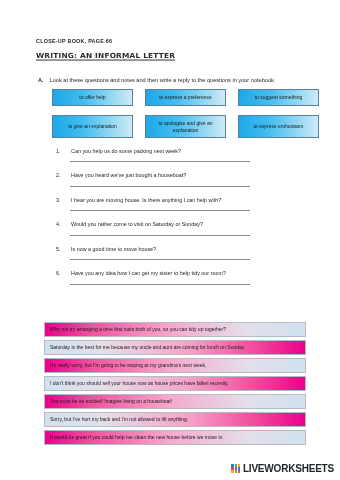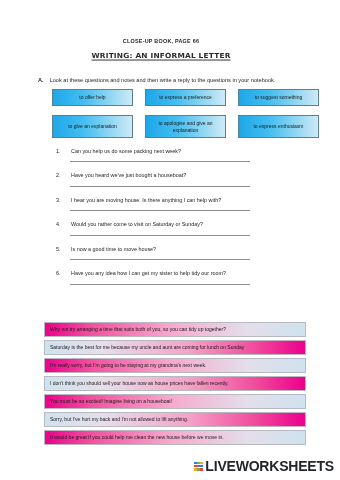--- a/index.html
+++ b/index.html
@@ -17,24 +17,23 @@
 
   .page {
     position: absolute;
     inset: 0;
     background: #ffffff;
   }
 
   
   .header {
     position: absolute;
-    left: 16px;
+    left: 36px;
     top: 38px;
     width: 290px;
-    text-align: center;
   }
   .book-ref {
     font-size: 5.4px;
     font-weight: bold;
     letter-spacing: 0.25px;
     color: #231f20;
     font-family: "Liberation Sans", sans-serif;
   }
   .doc-title {
     margin-top: 7px;
@@ -176,21 +175,21 @@
     height: 9px;
     display: grid;
     grid-template-columns: repeat(3, 1fr);
     grid-template-rows: repeat(3, 1fr);
     gap: 0.5px;
   }
   .logo-mark i {
     display: block;
   }
   .logo-word {
-    font-size: 14px;
+    font-size: 10px;
     font-weight: bold;
     letter-spacing: -0.2px;
     color: #22272b;
     font-family: "Liberation Sans", sans-serif;
   }
 </style>
 </head>
 <body>
 
 <div class="page">

